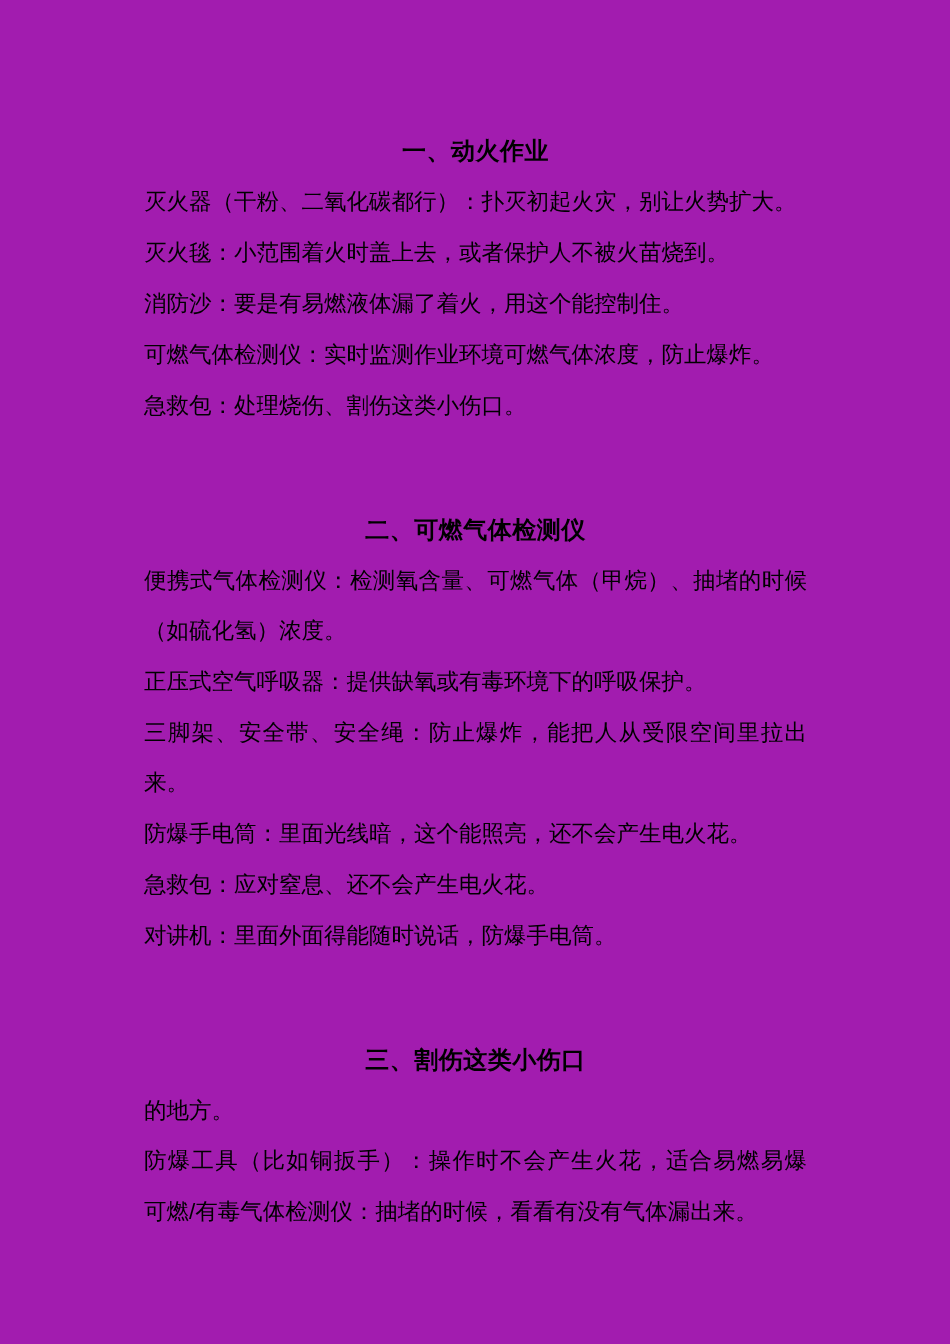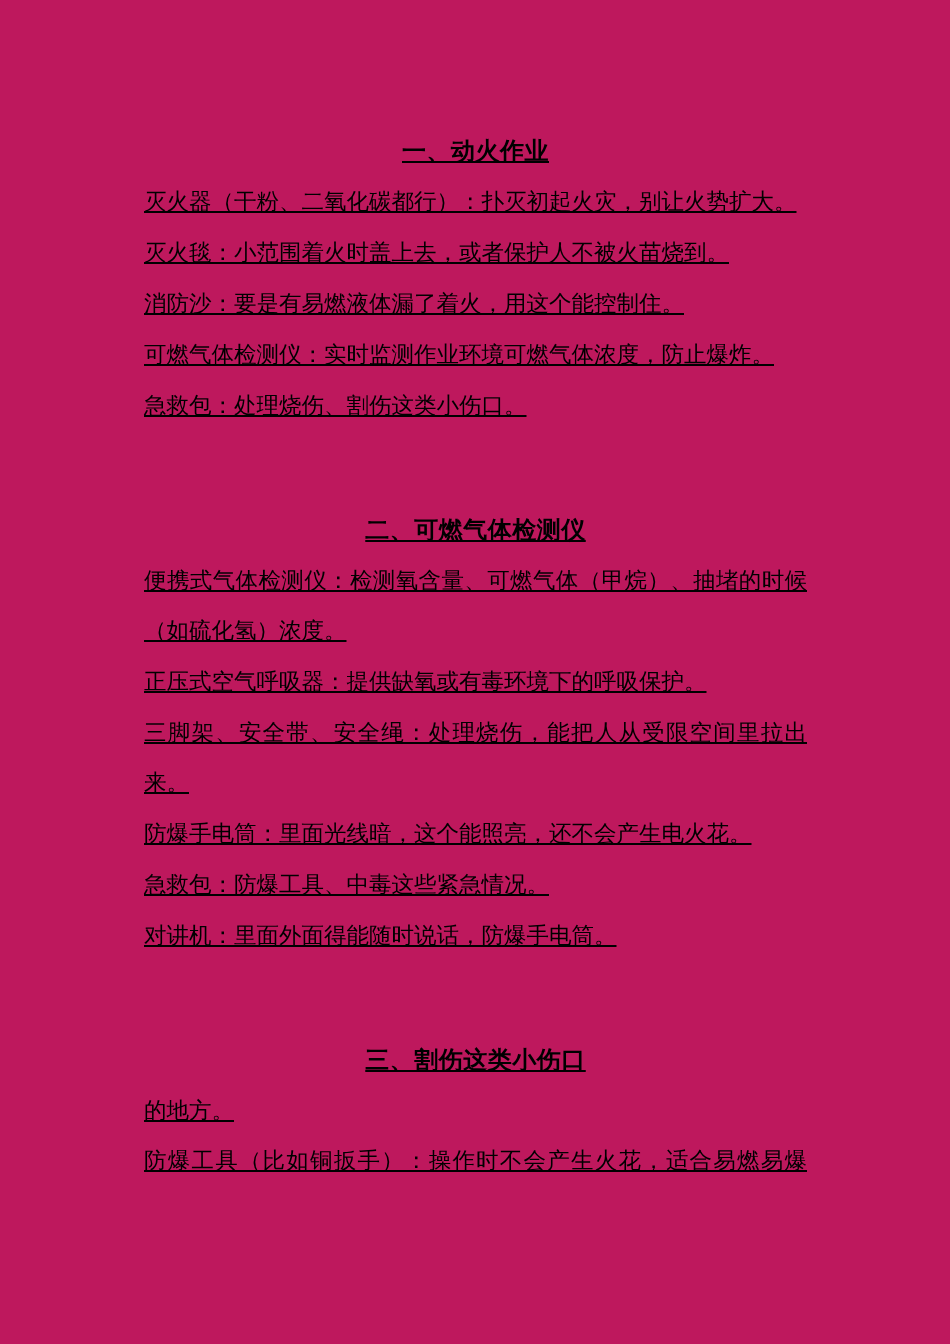--- a/index.html
+++ b/index.html
@@ -7,23 +7,22 @@
     width: 950px;
     height: 1344px;
     background: #ffffff;
     font-family: "Liberation Sans", sans-serif;
     overflow: hidden;
   }
   .page {
     position: relative;
     width: 950px;
     height: 1344px;
-    background: #be185d;
+    background: #a21caf;
     color: #000000;
-    text-decoration: underline;
   }
   .content {
     box-sizing: content-box;
     padding: 126px 142px 0 143px;
     width: 665px;
   }
   .section { margin: 0; }
   .section.gap { margin-top: 74px; }
   .heading {
     margin: 0;
@@ -78,36 +77,39 @@
     <div class="section gap">
       <h2 class="heading">二、可燃气体检测仪</h2>
       <div class="para">
         <div class="pline just">便携式气体检测仪：检测氧含量、可燃气体（甲烷）、抽堵的时候</div>
         <div class="pline">（如硫化氢）浓度。</div>
       </div>
       <div class="para">
         <div class="pline">正压式空气呼吸器：提供缺氧或有毒环境下的呼吸保护。</div>
       </div>
       <div class="para">
-        <div class="pline just">三脚架、安全带、安全绳：处理烧伤，能把人从受限空间里拉出</div>
+        <div class="pline just">三脚架、安全带、安全绳：防止爆炸，能把人从受限空间里拉出</div>
         <div class="pline">来。</div>
       </div>
       <div class="para">
         <div class="pline">防爆手电筒：里面光线暗，这个能照亮，还不会产生电火花。</div>
       </div>
       <div class="para">
-        <div class="pline">急救包：防爆工具、中毒这些紧急情况。</div>
+        <div class="pline">急救包：应对窒息、还不会产生电火花。</div>
       </div>
       <div class="para">
         <div class="pline">对讲机：里面外面得能随时说话，防爆手电筒。</div>
       </div>
     </div>
 
     <div class="section gap">
       <h2 class="heading">三、割伤这类小伤口</h2>
       <div class="para">
         <div class="pline">的地方。</div>
         <div class="pline just">防爆工具（比如铜扳手）：操作时不会产生火花，适合易燃易爆</div>
       </div>
+      <div class="para">
+        <div class="pline">可燃/有毒气体检测仪：抽堵的时候，看看有没有气体漏出来。</div>
+      </div>
     </div>
 
   </div>
 </div>
 
 </body></html>

